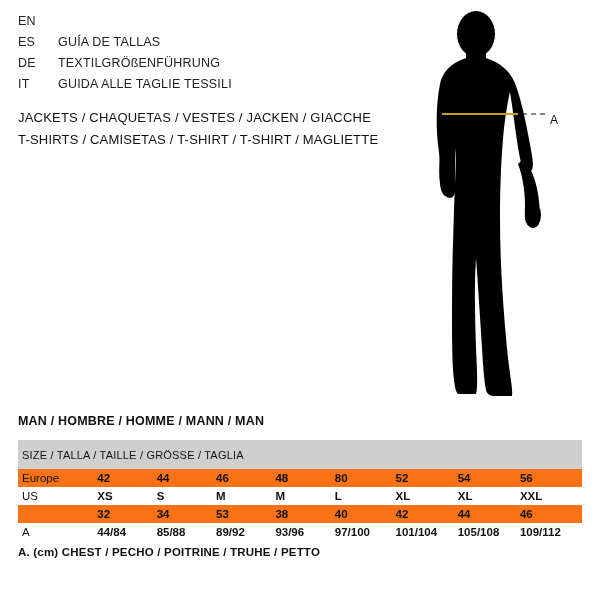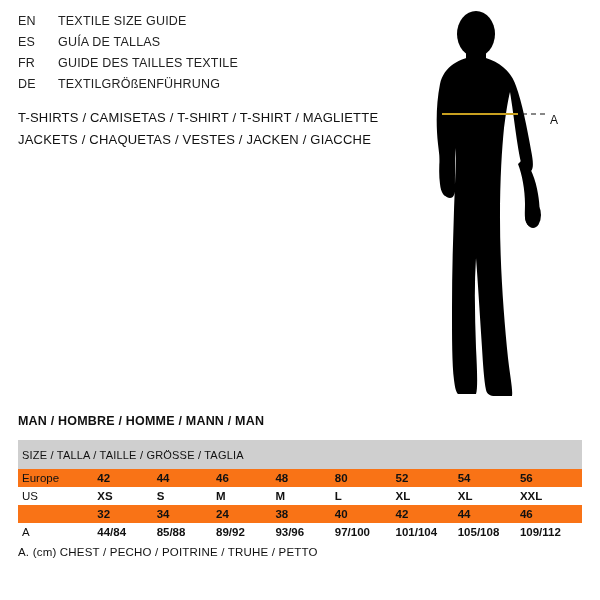--- a/index.html
+++ b/index.html
@@ -126,49 +126,49 @@
     font-weight: bold;
   }
 
   .footnote {
     position: absolute;
     left: 18px;
     top: 546px;
     font-size: 11.5px;
     color: #111;
     letter-spacing: 0.2px;
+    font-weight: bold;
   }
 </style>
 </head>
 <body>
 
 <div class="page">
 
   <div class="lang-block">
     <div class="lang-row">
       <span class="lang-code">EN</span>
-      <span class="lang-text">TEXTILE SIZE GUIDE</span>
     </div>
     <div class="lang-row">
       <span class="lang-code">ES</span>
       <span class="lang-text">GUÍA DE TALLAS</span>
     </div>
     <div class="lang-row">
-      <span class="lang-code">FR</span>
-      <span class="lang-text">GUIDE DES TAILLES TEXTILE</span>
-    </div>
-    <div class="lang-row">
       <span class="lang-code">DE</span>
       <span class="lang-text">TEXTILGRÖßENFÜHRUNG</span>
     </div>
+    <div class="lang-row">
+      <span class="lang-code">IT</span>
+      <span class="lang-text">GUIDA ALLE TAGLIE TESSILI</span>
+    </div>
   </div>
 
   <div class="cat-block">
+    <div class="cat-line">JACKETS / CHAQUETAS / VESTES / JACKEN / GIACCHE</div>
     <div class="cat-line">T-SHIRTS / CAMISETAS / T-SHIRT / T-SHIRT / MAGLIETTE</div>
-    <div class="cat-line">JACKETS / CHAQUETAS / VESTES / JACKEN / GIACCHE</div>
   </div>
 
   <div class="figure-wrap">
     <svg width="200" height="400" viewBox="0 0 200 400">
 
       <ellipse cx="76" cy="26" rx="19" ry="23" fill="#000000"></ellipse>
 
       <rect x="66" y="44" width="20" height="12" fill="#000000"></rect>
 
       <path fill="#000000" d="
@@ -256,21 +256,21 @@
         <td class="cell">L</td>
         <td class="cell">XL</td>
         <td class="cell">XL</td>
         <td class="cell">XXL</td>
       </tr>
 
       <tr class="row-shade">
         <td class="col-label"></td>
         <td class="cell">32</td>
         <td class="cell">34</td>
-        <td class="cell">24</td>
+        <td class="cell">53</td>
         <td class="cell">38</td>
         <td class="cell">40</td>
         <td class="cell">42</td>
         <td class="cell">44</td>
         <td class="cell">46</td>
       </tr>
 
       <tr class="row-plain">
         <td class="col-label">A</td>
         <td class="cell">44/84</td>

